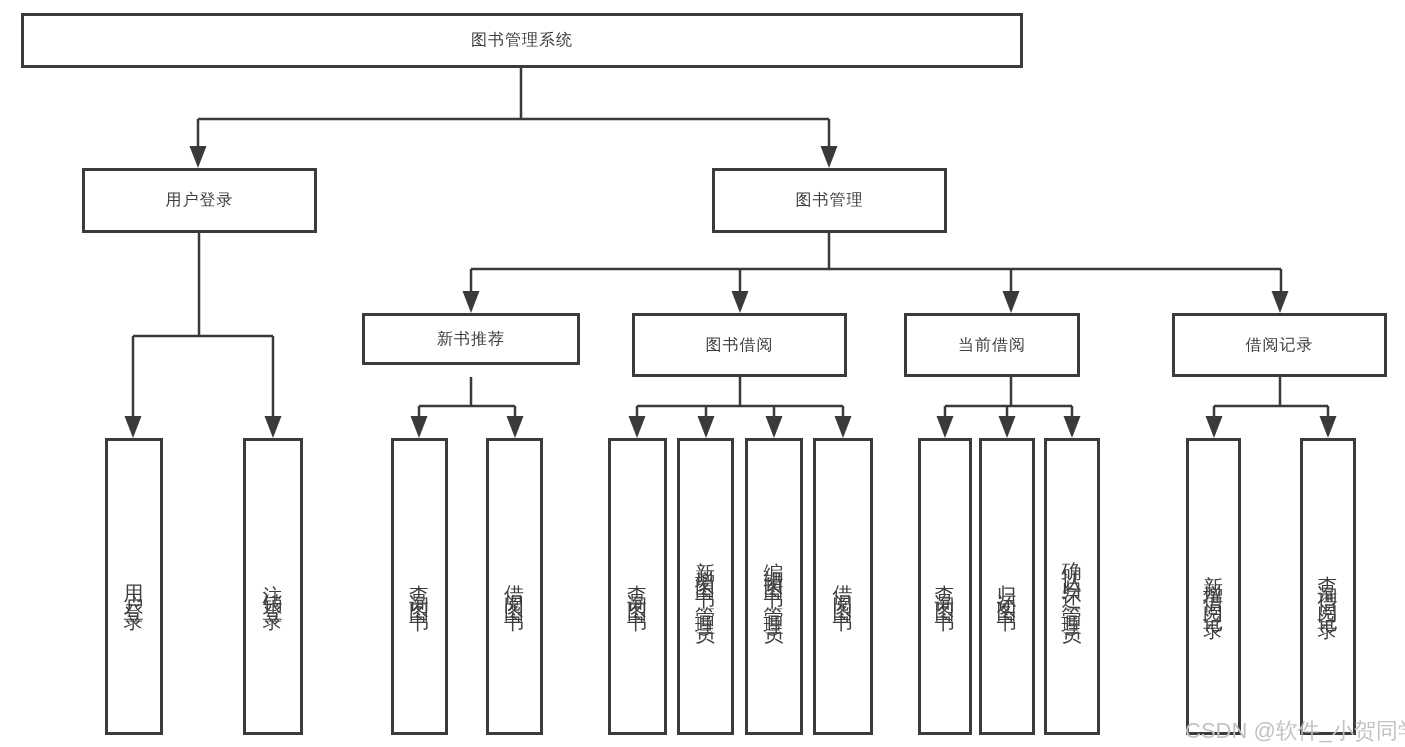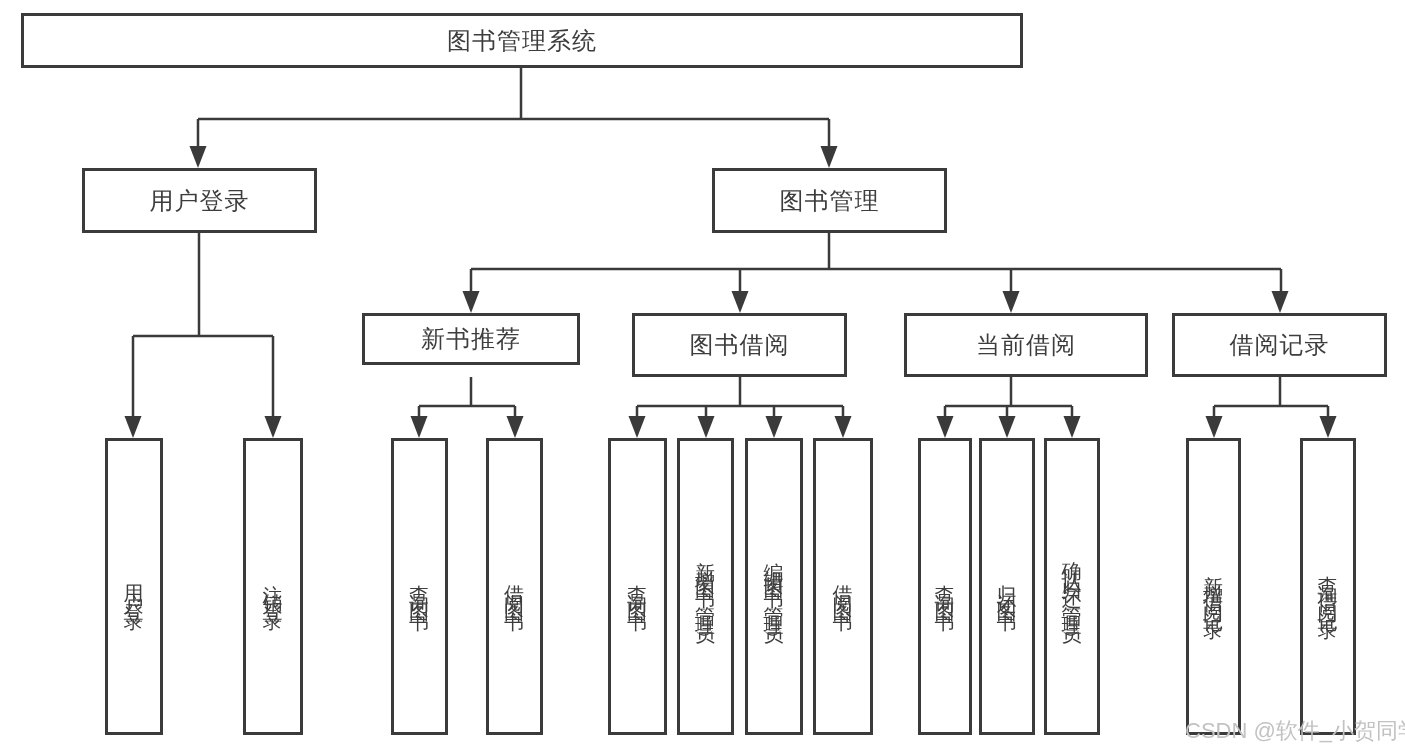--- a/index.html
+++ b/index.html
@@ -37,21 +37,21 @@
     position:absolute;
     box-sizing:border-box;
     border:3px solid var(--color-box_border);
     background:var(--color-box_bg);
     display:flex;
     align-items:center;
     justify-content:center;
     color:var(--color-text);
   }
   .node .hlabel{
-    font-size:24px;
+    font-size:16px;
     letter-spacing:1px;
     white-space:nowrap;
   }
   .node .vlabel{
     writing-mode:vertical-rl;
     text-orientation:mixed;
     font-size:20px;
     line-height:1;
     letter-spacing:9px;
     white-space:nowrap;
@@ -121,21 +121,21 @@
   <div class="node" style="left:712px;top:168px;width:235px;height:65px;text-align:center;">
     <span class="hlabel">图书管理</span>
   </div>
 
   <div class="node" style="left:362px;top:313px;width:218px;height:52px;">
     <span class="hlabel">新书推荐</span>
   </div>
   <div class="node" style="left:632px;top:313px;width:215px;height:64px;">
     <span class="hlabel">图书借阅</span>
   </div>
-  <div class="node" style="left:904px;top:313px;width:244px;height:64px;">
+  <div class="node" style="left:904px;top:313px;width:176px;height:64px;">
     <span class="hlabel">当前借阅</span>
   </div>
   <div class="node" style="left:1172px;top:313px;width:215px;height:64px;">
     <span class="hlabel">借阅记录</span>
   </div>
 
   <div class="node" style="left:105px;top:438px;width:58px;height:297px;">
     <span class="vlabel">用户登录</span>
   </div>
   <div class="node" style="left:243px;top:438px;width:60px;height:297px;">

